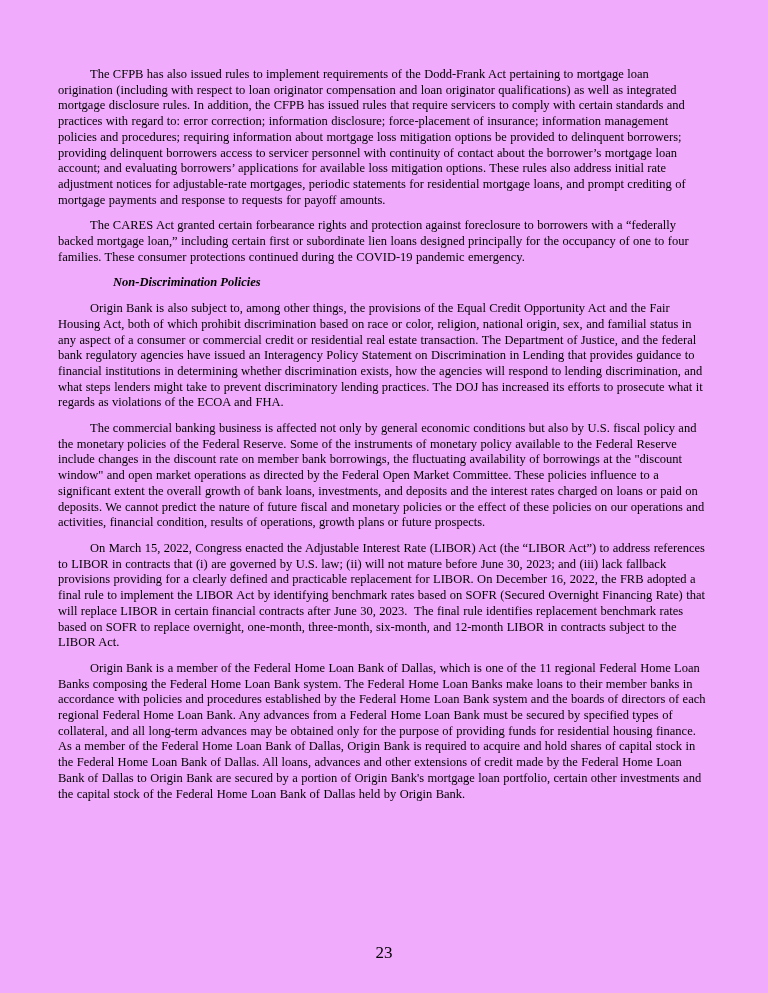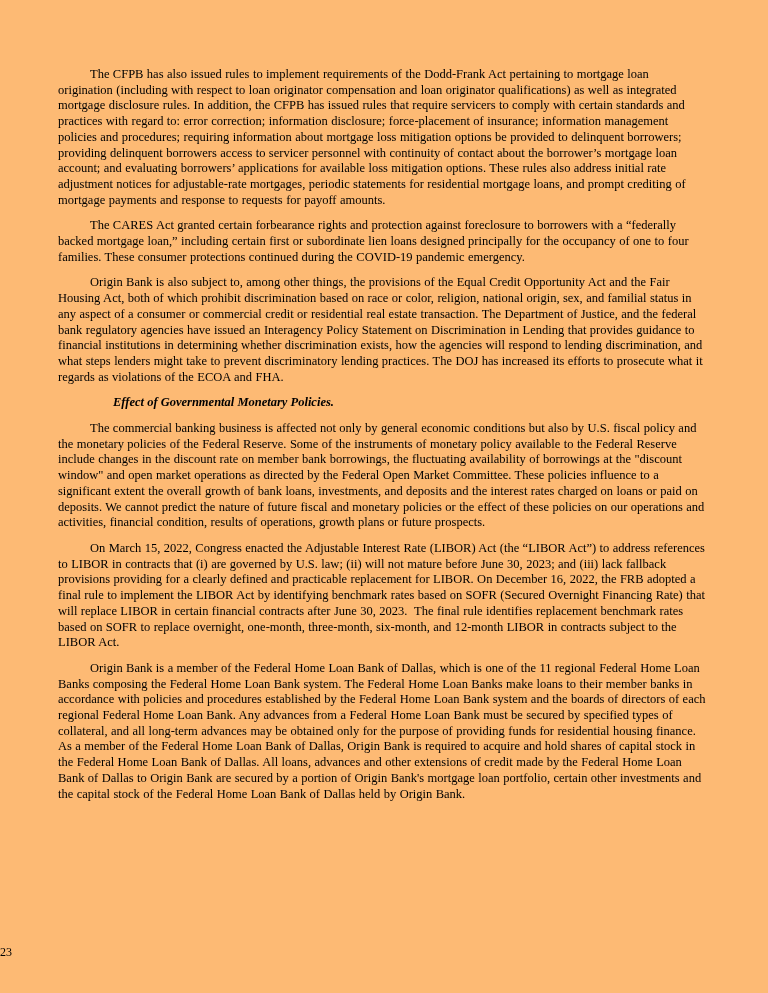--- a/index.html
+++ b/index.html
@@ -4,21 +4,21 @@
 <style>
   html, body {
     margin: 0;
     padding: 0;
     background: #ffffff;
   }
   .page {
     position: relative;
     width: 768px;
     height: 993px;
-    background: #fdba74;
+    background: #f0abfc;
     color: #000000;
     font-family: "Liberation Serif", "DejaVu Serif", serif;
     overflow: hidden;
   }
   .content {
     position: absolute;
     left: 58px;
     top: 67px;
     width: 648px;
   }
@@ -35,39 +35,39 @@
     font-size: 12.5px;
     line-height: 15.7px;
     font-weight: bold;
     font-style: italic;
   }
   .page-footer {
     position: absolute;
     left: 0;
     right: 0;
     top: 945px;
-    text-align: left;
-    font-size: 12px;
+    text-align: center;
+    font-size: 17px;
     line-height: 15px;
   }
 </style>
 </head>
 <body>
 
 <div class="page">
   <div class="content">
 
     <p class="para">The CFPB has also issued rules to implement requirements of the Dodd-Frank Act pertaining to mortgage loan origination (including with respect to loan originator compensation and loan originator qualifications) as well as integrated mortgage disclosure rules. In addition, the CFPB has issued rules that require servicers to comply with certain standards and practices with regard to: error correction; information disclosure; force-placement of insurance; information management policies and procedures; requiring information about mortgage loss mitigation options be provided to delinquent borrowers; providing delinquent borrowers access to servicer personnel with continuity of contact about the borrower’s mortgage loan account; and evaluating borrowers’ applications for available loss mitigation options. These rules also address initial rate adjustment notices for adjustable-rate mortgages, periodic statements for residential mortgage loans, and prompt crediting of mortgage payments and response to requests for payoff amounts.</p>
 
     <p class="para">The CARES Act granted certain forbearance rights and protection against foreclosure to borrowers with a “federally backed mortgage loan,” including certain first or subordinate lien loans designed principally for the occupancy of one to four families. These consumer protections continued during the COVID-19 pandemic emergency.</p>
 
+    <h3 class="heading">Non-Discrimination Policies</h3>
 
     <p class="para">Origin Bank is also subject to, among other things, the provisions of the Equal Credit Opportunity Act and the Fair Housing Act, both of which prohibit discrimination based on race or color, religion, national origin, sex, and familial status in any aspect of a consumer or commercial credit or residential real estate transaction. The Department of Justice, and the federal bank regulatory agencies have issued an Interagency Policy Statement on Discrimination in Lending that provides guidance to financial institutions in determining whether discrimination exists, how the agencies will respond to lending discrimination, and what steps lenders might take to prevent discriminatory lending practices. The DOJ has increased its efforts to prosecute what it regards as violations of the ECOA and FHA.</p>
 
-    <h3 class="heading">Effect of Governmental Monetary Policies.</h3>
 
     <p class="para">The commercial banking business is affected not only by general economic conditions but also by U.S. fiscal policy and the monetary policies of the Federal Reserve. Some of the instruments of monetary policy available to the Federal Reserve include changes in the discount rate on member bank borrowings, the fluctuating availability of borrowings at the "discount window" and open market operations as directed by the Federal Open Market Committee. These policies influence to a significant extent the overall growth of bank loans, investments, and deposits and the interest rates charged on loans or paid on deposits. We cannot predict the nature of future fiscal and monetary policies or the effect of these policies on our operations and activities, financial condition, results of operations, growth plans or future prospects.</p>
 
 
     <p class="para">On March 15, 2022, Congress enacted the Adjustable Interest Rate (LIBOR) Act (the “LIBOR Act”) to address references to LIBOR in contracts that (i) are governed by U.S. law; (ii) will not mature before June 30, 2023; and (iii) lack fallback provisions providing for a clearly defined and practicable replacement for LIBOR. On December 16, 2022, the FRB adopted a final rule to implement the LIBOR Act by identifying benchmark rates based on SOFR (Secured Overnight Financing Rate) that will replace LIBOR in certain financial contracts after June 30, 2023.&nbsp; The final rule identifies replacement benchmark rates based on SOFR to replace overnight, one-month, three-month, six-month, and 12-month LIBOR in contracts subject to the LIBOR Act.</p>
 
 
     <p class="para">Origin Bank is a member of the Federal Home Loan Bank of Dallas, which is one of the 11 regional Federal Home Loan Banks composing the Federal Home Loan Bank system. The Federal Home Loan Banks make loans to their member banks in accordance with policies and procedures established by the Federal Home Loan Bank system and the boards of directors of each regional Federal Home Loan Bank. Any advances from a Federal Home Loan Bank must be secured by specified types of collateral, and all long-term advances may be obtained only for the purpose of providing funds for residential housing finance. As a member of the Federal Home Loan Bank of Dallas, Origin Bank is required to acquire and hold shares of capital stock in the Federal Home Loan Bank of Dallas. All loans, advances and other extensions of credit made by the Federal Home Loan Bank of Dallas to Origin Bank are secured by a portion of Origin Bank's mortgage loan portfolio, certain other investments and the capital stock of the Federal Home Loan Bank of Dallas held by Origin Bank.</p>
 
   </div>

